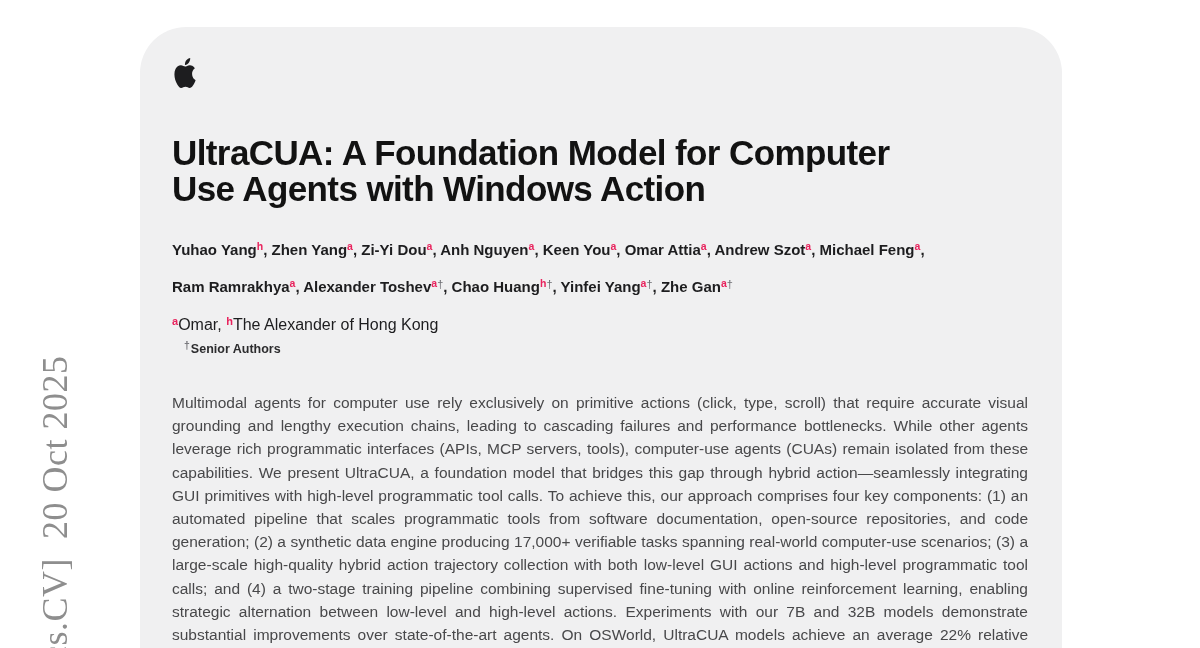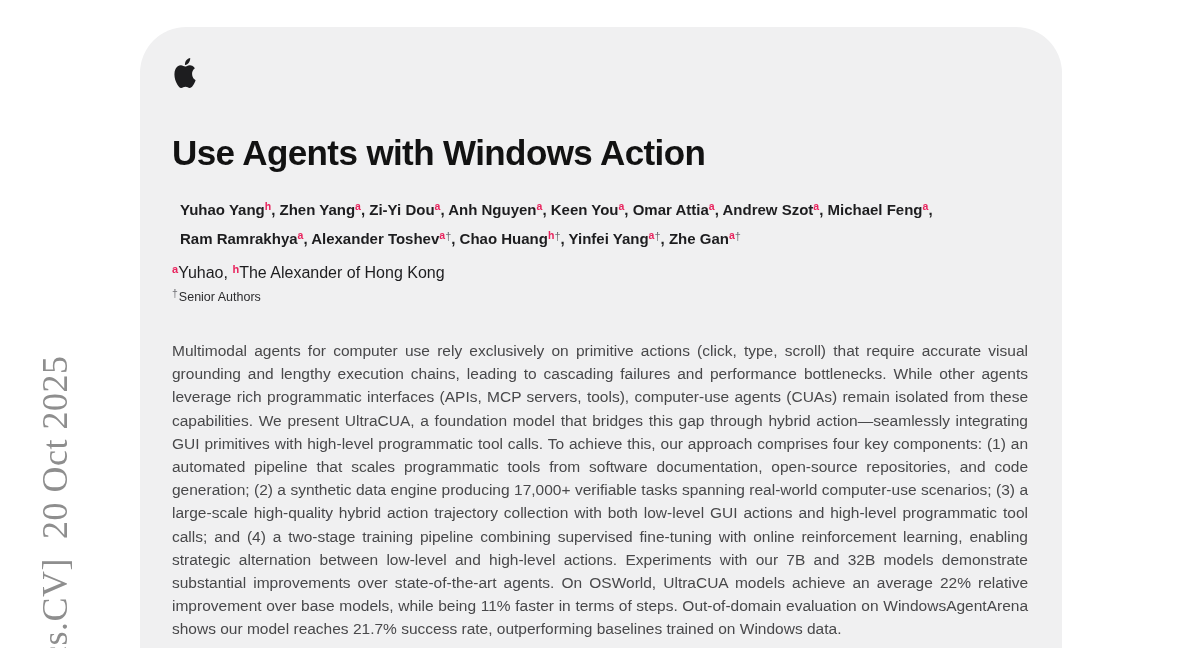--- a/index.html
+++ b/index.html
@@ -42,25 +42,25 @@
     margin: 47px 0 0 0;
     font-size: 35px;
     line-height: 36px;
     font-weight: 700;
     letter-spacing: -0.6px;
     color: #121212;
   }
   .title-line { display: block; }
 
   .authors {
-    margin: 25px 0 0 8px;
+    margin: 25px 0 0 0;
     width: 856px;
     font-size: 15px;
     font-weight: 700;
-    line-height: 28px;
+    line-height: 36px;
     color: #1d1d1f;
   }
   .author { white-space: nowrap; }
   .sup-aff {
     color: #e8235d;
     font-weight: 700;
     font-size: 10.5px;
     position: relative; top: -0.45em;
   }
   .sup-dagger {
@@ -73,23 +73,23 @@
   .affiliations {
     margin: 9px 0 0 0;
     font-size: 16px;
     font-weight: 400;
     line-height: 20px;
     color: #1d1d1f;
   }
   .affiliations .sup-aff { font-size: 11px; }
 
   .senior-note {
-    margin: 6px 0 0 0;
+    margin: 6px 0 0 12px;
     font-size: 12.5px;
-    font-weight: 400;
+    font-weight: 700;
     color: #2c2c2e;
     line-height: 15px;
   }
   .senior-note .dagger {
     color: #6e6e73;
     font-size: 10.5px;
     position: relative; top: -0.35em;
     margin-right: 1px;
   }
 
@@ -111,26 +111,27 @@
 
   <div class="card">
 
     <span class="logo">
       <svg viewBox="0 0 24 24" preserveAspectRatio="none" xmlns="http://www.w3.org/2000/svg">
         <path d="M12.152 6.896c-.948 0-2.415-1.078-3.96-1.04-2.04.027-3.91 1.183-4.961 3.014-2.117 3.675-.546 9.103 1.519 12.09 1.013 1.454 2.208 3.09 3.792 3.03 1.52-.065 2.09-.987 3.935-.987 1.831 0 2.35.987 3.96.948 1.637-.026 2.676-1.48 3.676-2.948 1.156-1.688 1.636-3.325 1.662-3.415-.039-.013-3.182-1.221-3.22-4.857-.026-3.04 2.48-4.494 2.597-4.559-1.429-2.09-3.623-2.324-4.39-2.376-2-.156-3.675 1.09-4.61 1.09zM15.53 3.83c.843-1.012 1.4-2.427 1.245-3.83-1.207.052-2.662.805-3.532 1.818-.78.896-1.454 2.338-1.273 3.714 1.338.104 2.715-.688 3.559-1.701"></path>
       </svg>
     </span>
 
     <h1 class="title">
+      <span class="title-line">UltraCUA: A Foundation Model for Computer</span>
       <span class="title-line">Use Agents with Windows Action</span>
     </h1>
 
     <p class="authors"><span class="author">Yuhao Yang<span class="sup-aff">h</span></span>, <span class="author">Zhen Yang<span class="sup-aff">a</span></span>, <span class="author">Zi-Yi Dou<span class="sup-aff">a</span></span>, <span class="author">Anh Nguyen<span class="sup-aff">a</span></span>, <span class="author">Keen You<span class="sup-aff">a</span></span>, <span class="author">Omar Attia<span class="sup-aff">a</span></span>, <span class="author">Andrew Szot<span class="sup-aff">a</span></span>, <span class="author">Michael Feng<span class="sup-aff">a</span></span>, <span class="author">Ram Ramrakhya<span class="sup-aff">a</span></span>, <span class="author">Alexander Toshev<span class="sup-aff">a</span><span class="sup-dagger">†</span></span>, <span class="author">Chao Huang<span class="sup-aff">h</span><span class="sup-dagger">†</span></span>, <span class="author">Yinfei Yang<span class="sup-aff">a</span><span class="sup-dagger">†</span></span>, <span class="author">Zhe Gan<span class="sup-aff">a</span><span class="sup-dagger">†</span></span></p>
 
-    <p class="affiliations"><span class="sup-aff">a</span><span>Yuhao</span>, <span class="sup-aff">h</span><span>The Alexander of Hong Kong</span></p>
+    <p class="affiliations"><span class="sup-aff">a</span><span>Omar</span>, <span class="sup-aff">h</span><span>The Alexander of Hong Kong</span></p>
 
     <p class="senior-note">
       <span class="dagger">†</span><span>Senior Authors</span>
     </p>
 
     <p class="abstract">Multimodal agents for computer use rely exclusively on primitive actions (click, type, scroll) that require accurate visual grounding and lengthy execution chains, leading to cascading failures and performance bottlenecks. While other agents leverage rich programmatic interfaces (APIs, MCP servers, tools), computer-use agents (CUAs) remain isolated from these capabilities. We present UltraCUA, a foundation model that bridges this gap through hybrid action—seamlessly integrating GUI primitives with high-level programmatic tool calls. To achieve this, our approach comprises four key components: (1) an automated pipeline that scales programmatic tools from software documentation, open-source repositories, and code generation; (2) a synthetic data engine producing 17,000+ verifiable tasks spanning real-world computer-use scenarios; (3) a large-scale high-quality hybrid action trajectory collection with both low-level GUI actions and high-level programmatic tool calls; and (4) a two-stage training pipeline combining supervised fine-tuning with online reinforcement learning, enabling strategic alternation between low-level and high-level actions. Experiments with our 7B and 32B models demonstrate substantial improvements over state-of-the-art agents. On OSWorld, UltraCUA models achieve an average 22% relative improvement over base models, while being 11% faster in terms of steps. Out-of-domain evaluation on WindowsAgentArena shows our model reaches 21.7% success rate, outperforming baselines trained on Windows data.</p>
 
   </div>
 </div>
 

